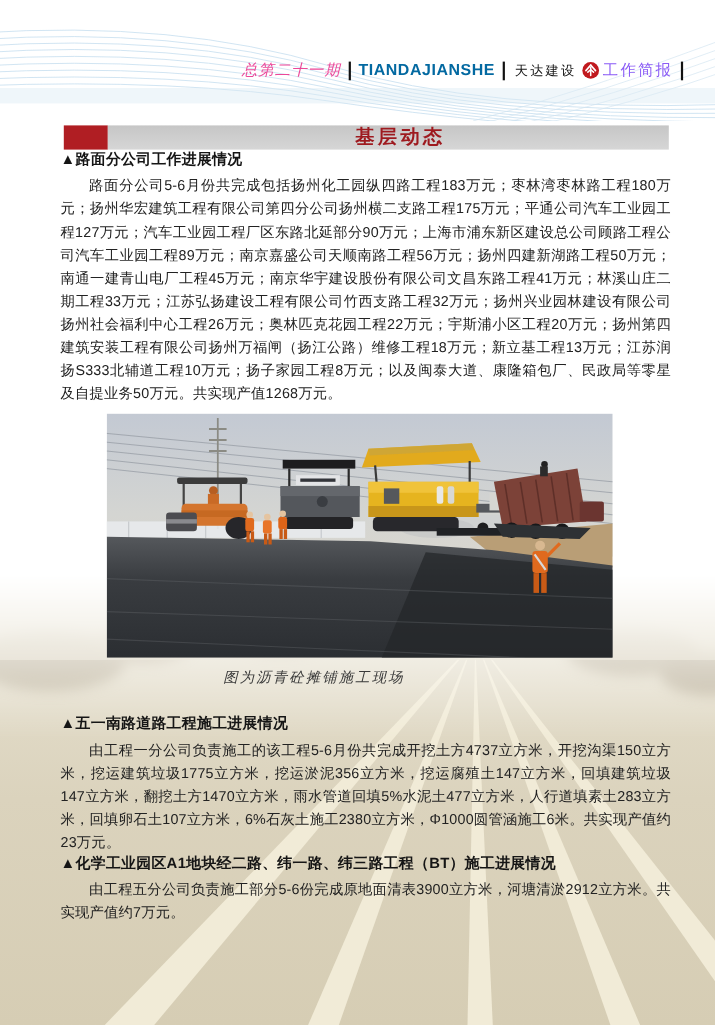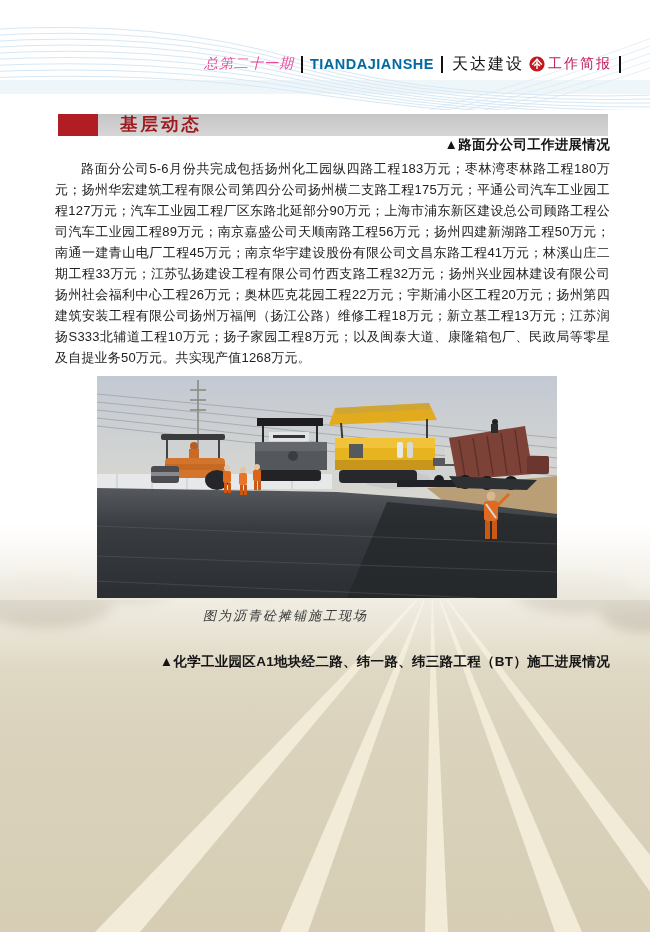--- a/index.html
+++ b/index.html
@@ -19,56 +19,55 @@
   .header-row{
     display:flex;align-items:center;justify-content:flex-end;
     padding:52px 22px 0 0;height:24px;font-size:13.5px;
   }
   .header-row .issue{
     font-family:"DejaVu Serif","Liberation Serif",serif;
     font-style:italic;font-size:14px;letter-spacing:1px;color:#ec4899;
   }
   .vbar{display:inline-block;width:2px;height:17px;background:#111;margin:0 7px;vertical-align:middle;}
   .brand-en{font-weight:bold;font-size:14.5px;letter-spacing:.5px;color:#0369a1;}
-  .brand-cn{font-size:16px;color:#111;letter-spacing:2px;margin-left:2px;}
-  .bulletin{font-size:14px;color:#be185d;letter-spacing:2px;}
+  .brand-cn{font-size:12px;color:#111;letter-spacing:2px;margin-left:2px;}
+  .bulletin{font-size:14px;color:#8b5cf6;letter-spacing:2px;}
   .logo{display:inline-block;width:16px;height:16px;margin:0 3px 0 5px;vertical-align:-3px;}
   
   .banner{display:flex;align-items:stretch;height:22px;margin:38px 42px 0 58px;}
   .banner .red-block{width:40px;background:#b01e23;}
   .banner .grey-bar{
     flex:1;background:linear-gradient(#c6c6c6,#d6d6d6);
-    display:flex;align-items:center;padding-left:22px;
+    display:flex;align-items:center;padding-left:22px;justify-content:center;
   }
   .banner .title{
     font-weight:bold;font-size:17.5px;color:#9e1a1f;letter-spacing:3px;
     line-height:1;
   }
   
   .article{margin:0 40px 0 55px;}
   .article h3{
     margin:0;padding:0;font-size:13.5px;font-weight:bold;color:#151515;
     letter-spacing:.3px;
-    text-align:right;
   }
   .a1-h{margin-top:13px;}
   .article p{
     margin:4px 0 0 0;font-size:13px;line-height:21px;color:#222;
     text-align:justify;text-indent:2em;letter-spacing:.2px;
   }
   
   .figure{margin:8px 0 0 97px;width:377px;}
   .figure svg{display:block;width:460px;height:222px;}
   .caption{
     text-align:center;margin-top:9px;
     font-family:"DejaVu Serif","Liberation Serif",serif;font-style:italic;
     font-size:13px;color:#3a3a3a;letter-spacing:2px;
   }
   .a2{margin-top:24px;}
-  .a3{margin-top:28px;}
+  .a3{}
 </style>
 </head>
 <body>
 
 <svg id="wave-top" class="layer" viewBox="0 0 650 110">
   <g stroke="#c2dcee" stroke-width="0.8" fill="none" opacity="0.85">
     <path d="M-20,30 Q160,18 300,60 T660,95"></path>
     <path d="M-20,36 Q160,24 300,64 T660,99"></path>
     <path d="M-20,42 Q160,30 300,68 T660,103"></path>
     <path d="M-20,48 Q160,36 300,72 T660,107"></path>
@@ -305,19 +304,22 @@
           <rect x="388" y="145" width="5" height="18" fill="#c85a16"></rect>
           <rect x="395" y="145" width="5" height="18" fill="#c85a16"></rect>
           <line x1="400" y1="130" x2="412" y2="118" stroke="#e06a1e" stroke-width="3"></line>
         </g>
       </g>
     </svg>
     <div class="caption">图为沥青砼摊铺施工现场</div>
   </div>
 
   <div class="article a2">
+    <h3><span>▲</span><span>五一南路道路工程施工进展情况</span></h3>
+    <p>由工程一分公司负责施工的该工程5-6月份共完成开挖土方4737立方米，开挖沟渠150立方米，挖运建筑垃圾1775立方米，挖运淤泥356立方米，挖运腐殖土147立方米，回填建筑垃圾147立方米，翻挖土方1470立方米，雨水管道回填5%水泥土477立方米，人行道填素土283立方米，回填卵石土107立方米，6%石灰土施工2380立方米，Φ1000圆管涵施工6米。共实现产值约23万元。</p>
   </div>
 
   <div class="article a3">
     <h3><span>▲</span><span>化学工业园区A1地块经二路、纬一路、纬三路工程（BT）施工进展情况</span></h3>
+    <p>由工程五分公司负责施工部分5-6份完成原地面清表3900立方米，河塘清淤2912立方米。共实现产值约7万元。</p>
   </div>
 
 </div>
 
 </body></html>

